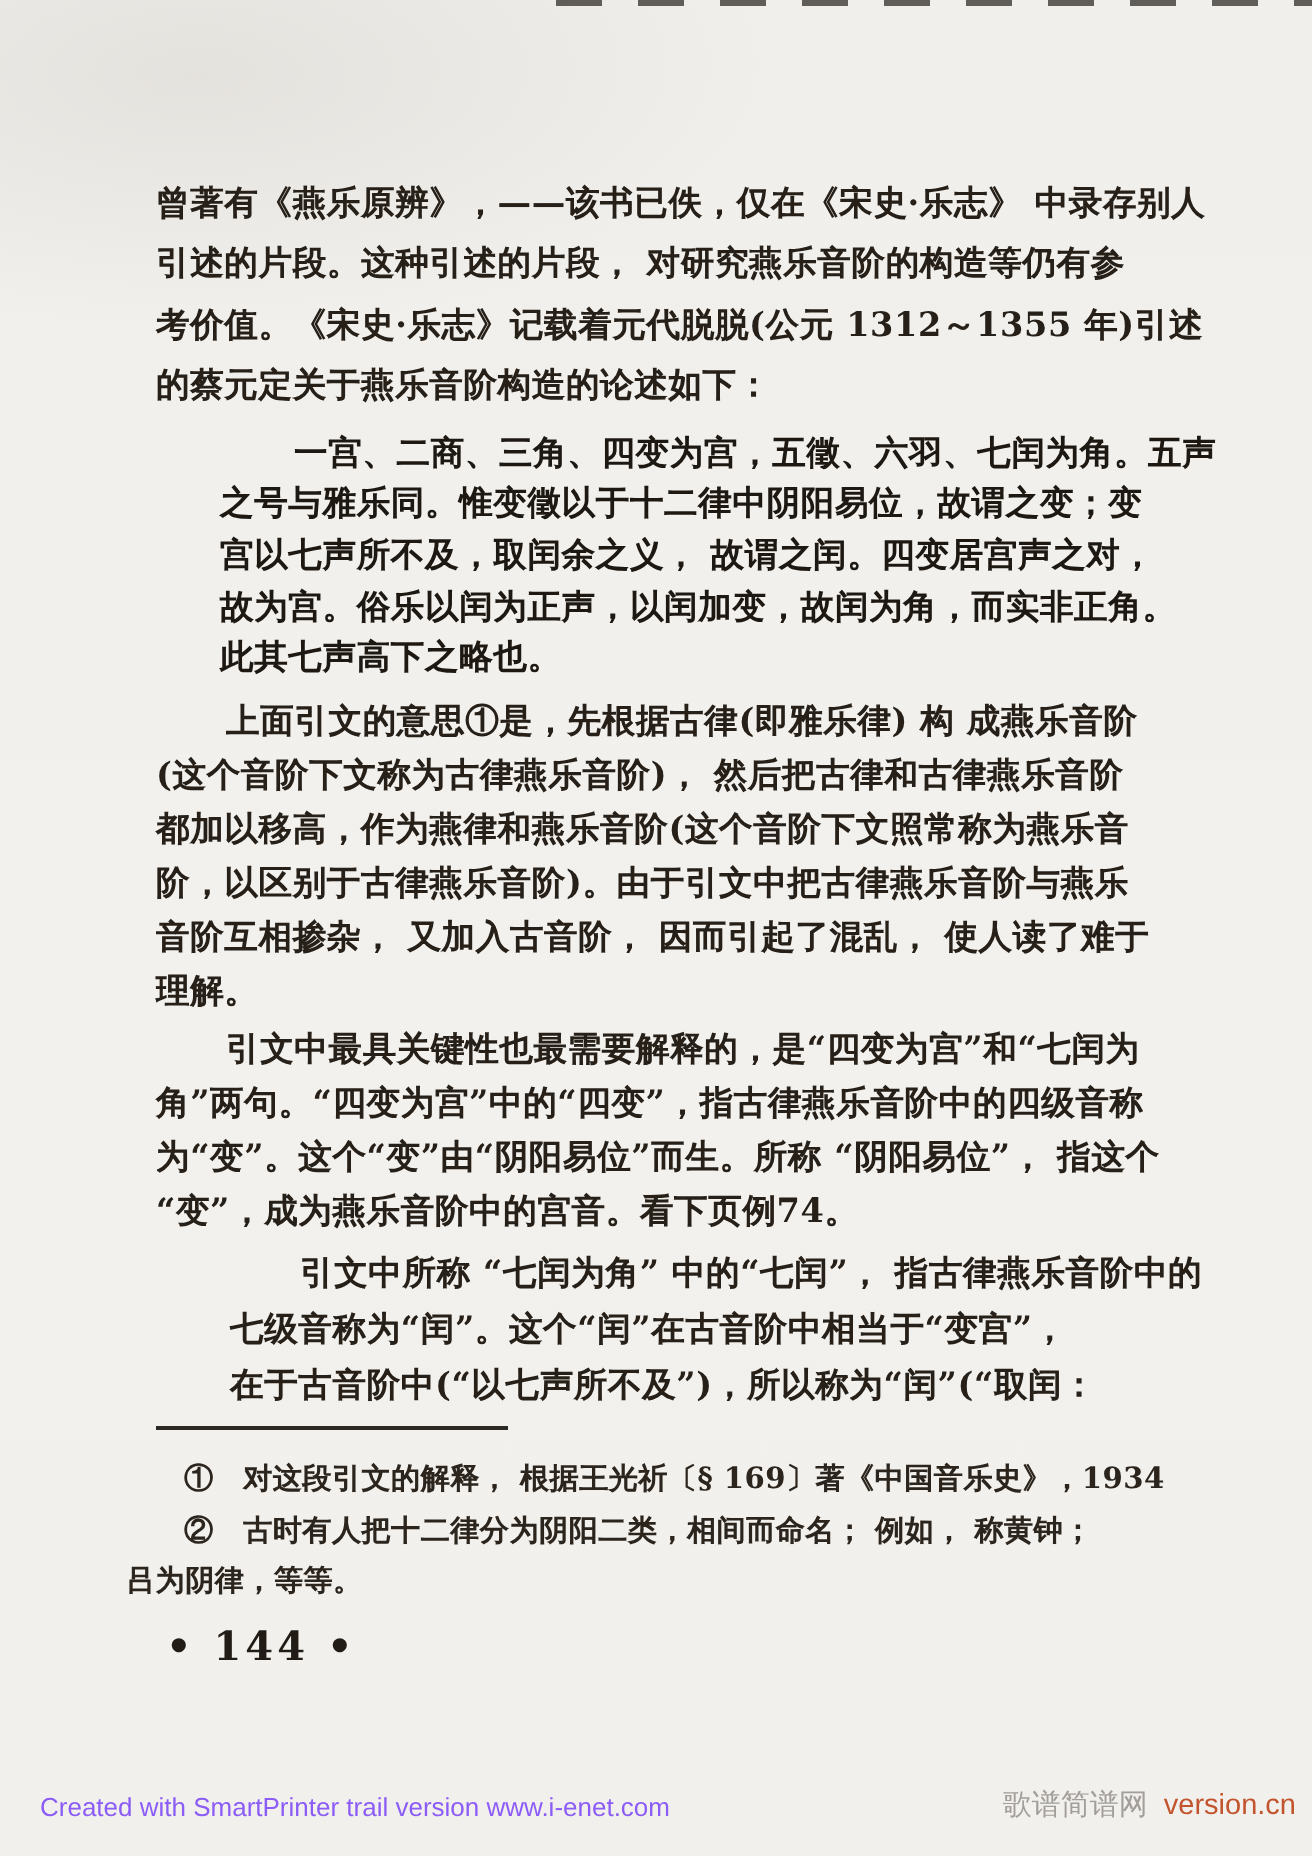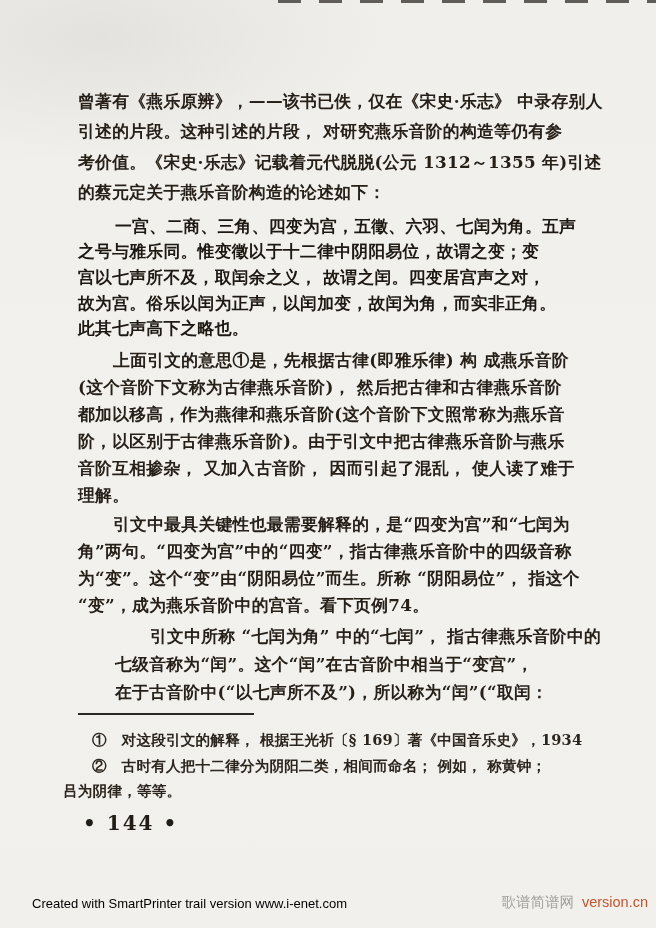--- a/index.html
+++ b/index.html
@@ -14,21 +14,21 @@
   .top-dashes{
     position:absolute;top:0;left:278px;right:0;height:3px;
     background:repeating-linear-gradient(90deg,#474440 0 23px,transparent 23px 41px);
     opacity:.85;
   }
   .text-col{position:absolute;left:78px;top:86px;width:510px;}
   .line{
     font-size:16.8px;line-height:30.4px;white-space:nowrap;
     font-weight:600;letter-spacing:.3px;
   }
-  .quote{margin-left:0;margin-top:6px;}
+  .quote{margin-left:32px;margin-top:6px;}
   .quote .line{font-weight:800;line-height:25.7px;color:#1d1812;}
   .qfirst{padding-left:37px;}
   .p2{margin-top:5px;}
   .p2 .line{line-height:26.9px;}
   .p3{margin-top:2px;}
   .p3 .line{line-height:27.2px;}
   .p4{margin-top:3px;margin-left:37px;}
   .p4 .line{line-height:28px;}
   .indent{padding-left:35px;}
   .fn-divider{
@@ -44,21 +44,21 @@
   .fncont{margin-left:-15px;}
   .pageno{
     margin-top:7px;margin-left:5px;
     font-size:20px;font-weight:bold;
     letter-spacing:2px;color:#211c16;
   }
   .footer{
     position:absolute;left:0;right:0;top:893px;height:22px;
     font-family:"Liberation Sans", sans-serif;font-size:13px;
   }
-  .credit{position:absolute;left:32px;top:3px;color:#000000;}
+  .credit{position:absolute;left:20px;top:3px;color:#8b5cf6;}
   .site{position:absolute;right:8px;top:0;color:#a29f9b;font-size:14.5px;}
   .site .url{color:#c2552e;margin-left:4px;}
 </style>
 </head>
 <body>
 
 <div>
 
   <div class="top-dashes"></div>
 

